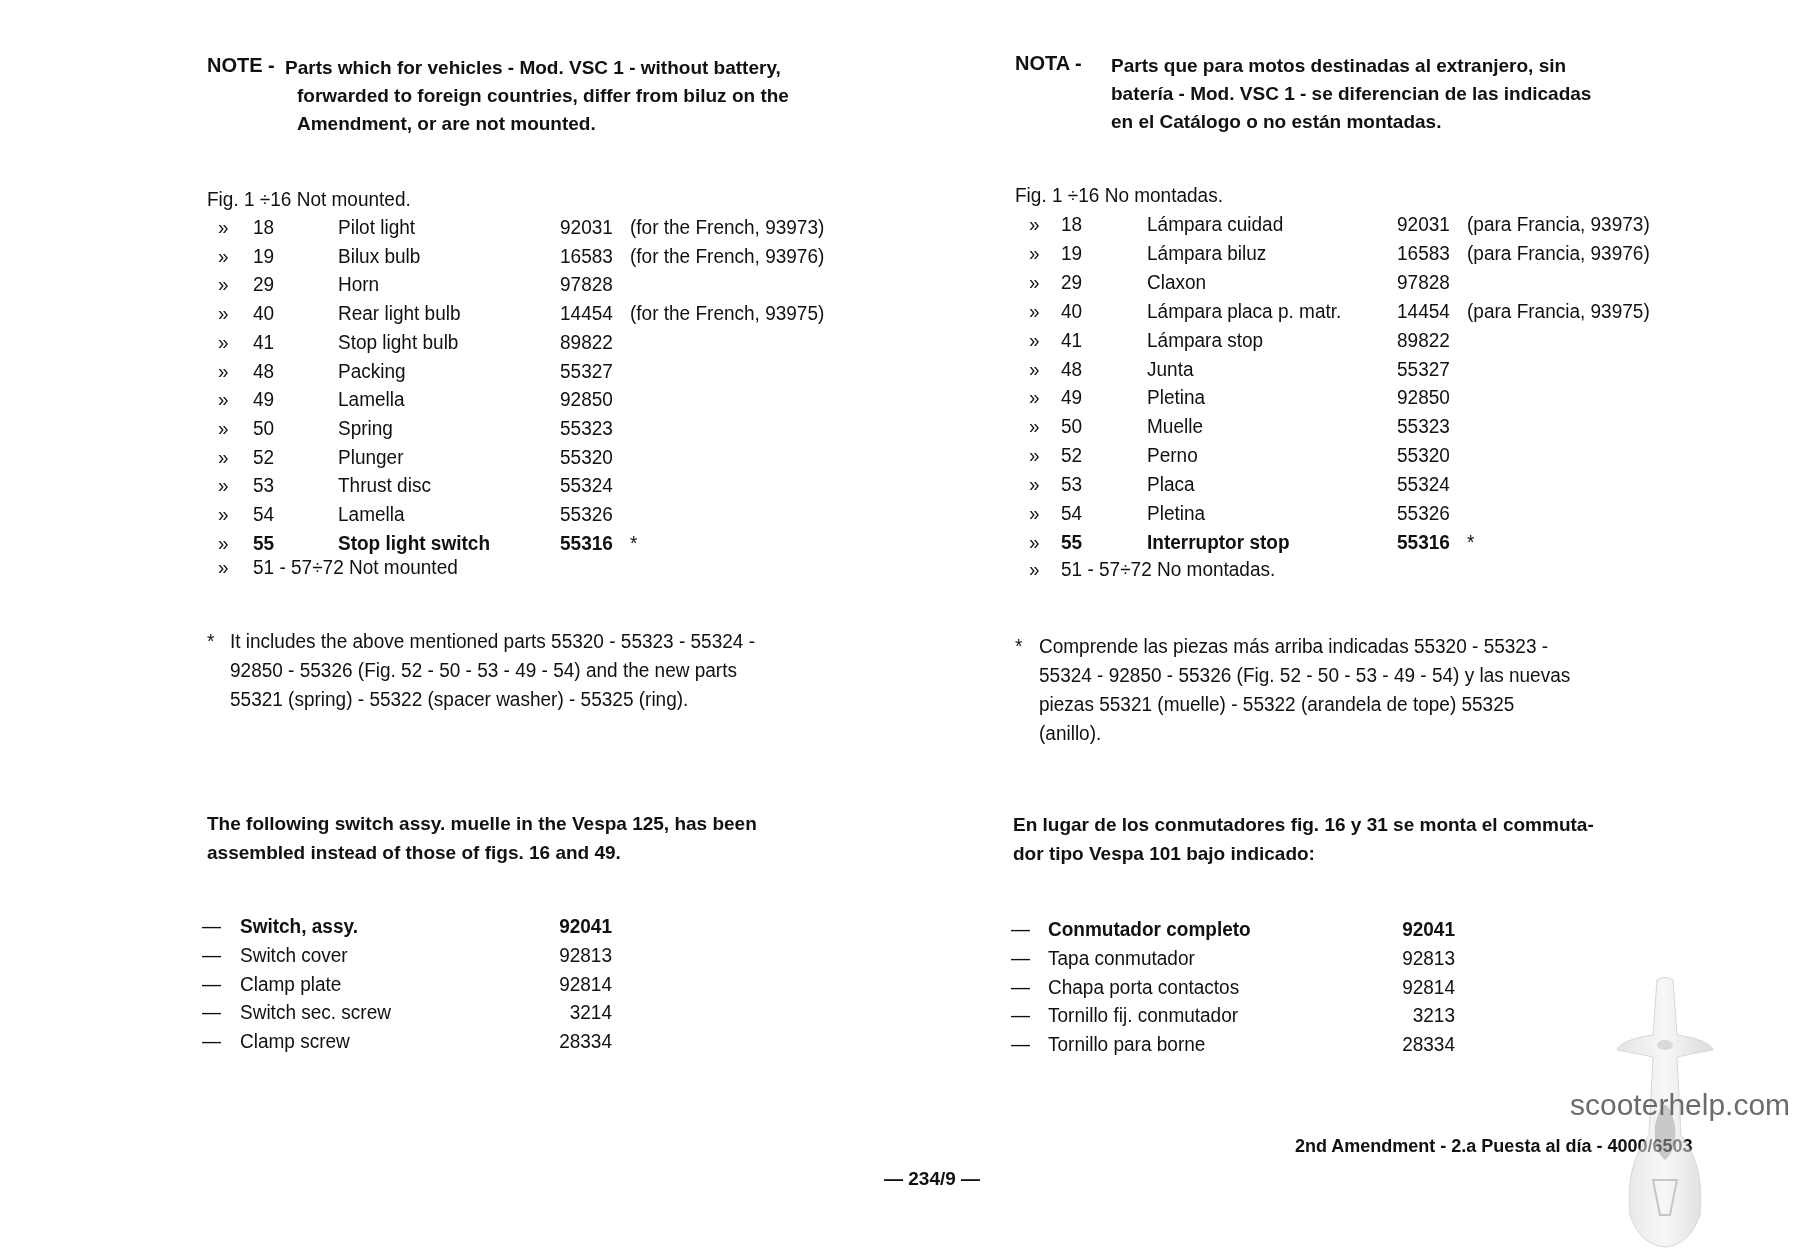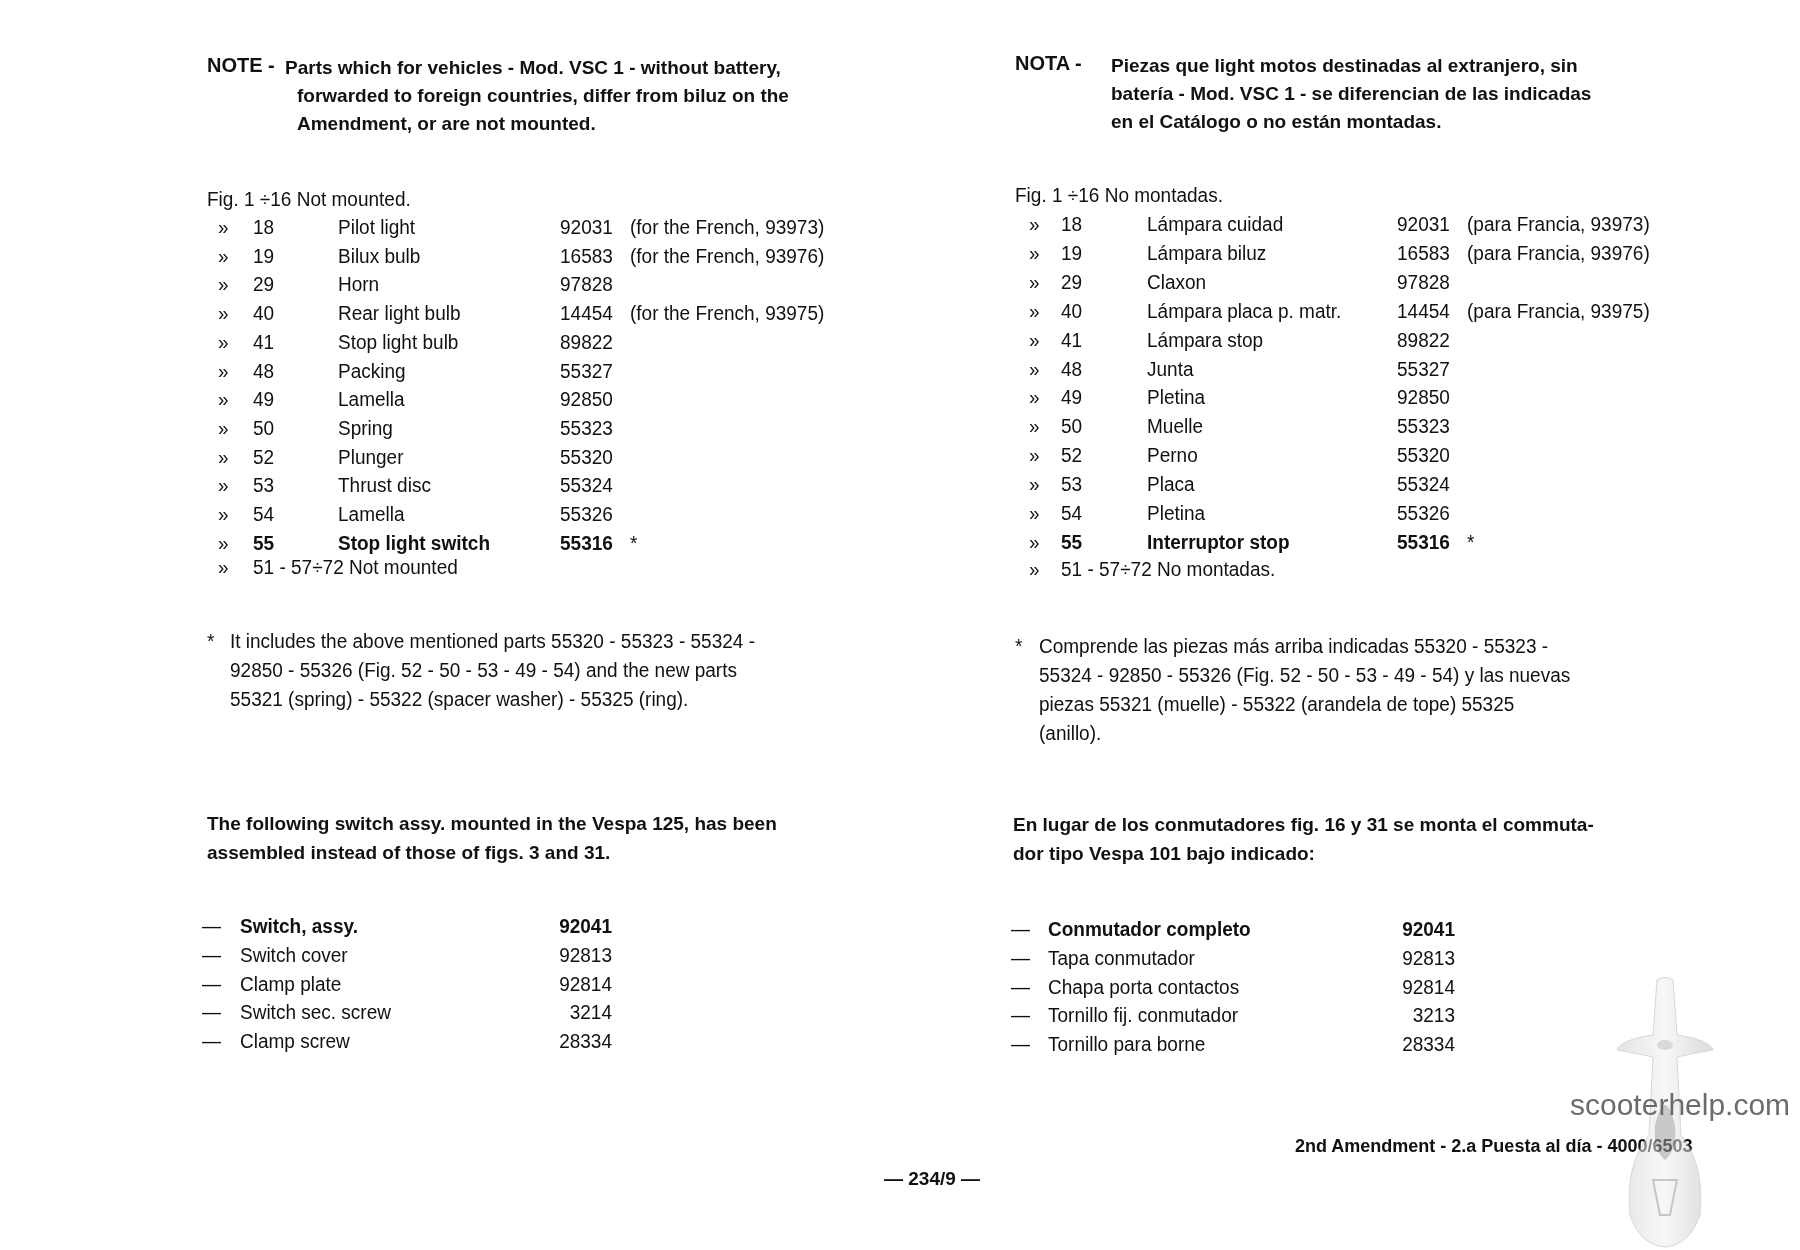--- a/index.html
+++ b/index.html
@@ -108,22 +108,22 @@
     </div>
 
   <div class="abs txt" style="left:218px;top:555px;">»</div>
   <div class="abs txt" style="left:253px;top:555px;">51 - 57÷72 Not mounted</div>
 
   <div class="abs txt" style="left:207px;top:629px;">*</div>
   <div class="abs txt" style="left:230px;top:629px;">It includes the above mentioned parts 55320 - 55323 - 55324 -</div>
   <div class="abs txt" style="left:230px;top:658px;">92850 - 55326 (Fig. 52 - 50 - 53 - 49 - 54) and the new parts</div>
   <div class="abs txt" style="left:230px;top:687px;">55321 (spring) - 55322 (spacer washer) - 55325 (ring).</div>
 
-  <div class="abs note-body" style="left:207px;top:810px;">The following switch assy. mounted in the Vespa 125, has been</div>
-  <div class="abs note-body" style="left:207px;top:839px;">assembled instead of those of figs. 3 and 31.</div>
+  <div class="abs note-body" style="left:207px;top:810px;">The following switch assy. muelle in the Vespa 125, has been</div>
+  <div class="abs note-body" style="left:207px;top:839px;">assembled instead of those of figs. 16 and 49.</div>
 
   <div id="left-switch">
       <div>
         <div class="abs txt" style="left:202px;top:914px;">—</div>
         <div class="abs txt bold" style="left:240px;top:914px;">Switch, assy.</div>
         <div class="abs txt bold" style="left:532px;top:914px;width:80px;text-align:right;transform-origin:right top;">92041</div>
       </div>
       <div>
         <div class="abs txt" style="left:202px;top:942.8px;">—</div>
         <div class="abs txt" style="left:240px;top:942.8px;">Switch cover</div>
@@ -142,21 +142,21 @@
       <div>
         <div class="abs txt" style="left:202px;top:1029.2px;">—</div>
         <div class="abs txt" style="left:240px;top:1029.2px;">Clamp screw</div>
         <div class="abs txt" style="left:532px;top:1029.2px;width:80px;text-align:right;transform-origin:right top;">28334</div>
       </div>
     </div>
 </div>
 
 <div>
   <div class="abs note-label" style="left:1015px;top:52px;">NOTA -</div>
-  <div class="abs note-body" style="left:1111px;top:52px;">Piezas que light motos destinadas al extranjero, sin</div>
+  <div class="abs note-body" style="left:1111px;top:52px;">Parts que para motos destinadas al extranjero, sin</div>
   <div class="abs note-body" style="left:1111px;top:80px;">batería - Mod. VSC 1 - se diferencian de las indicadas</div>
   <div class="abs note-body" style="left:1111px;top:108px;text-align:center;">en el Catálogo o no están montadas.</div>
 
   <div class="abs txt" style="left:1015px;top:183px;">
     <span>Fig.</span>
     <span>1 ÷16</span>
     <span>No montadas.</span>
   </div>
 
   <div id="right-parts">

